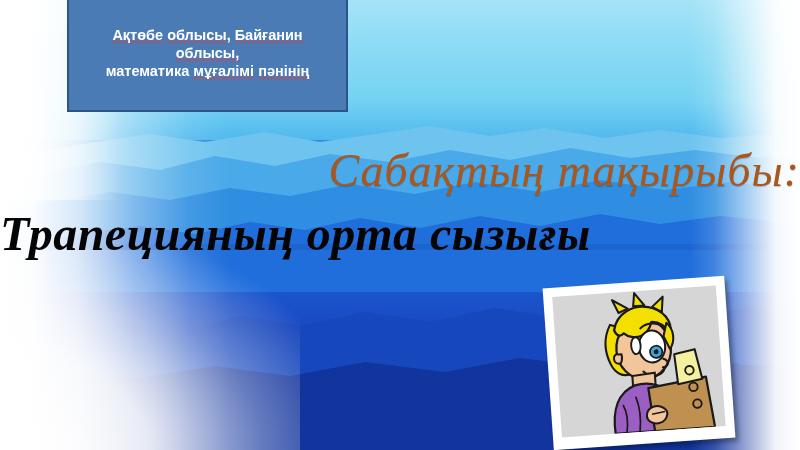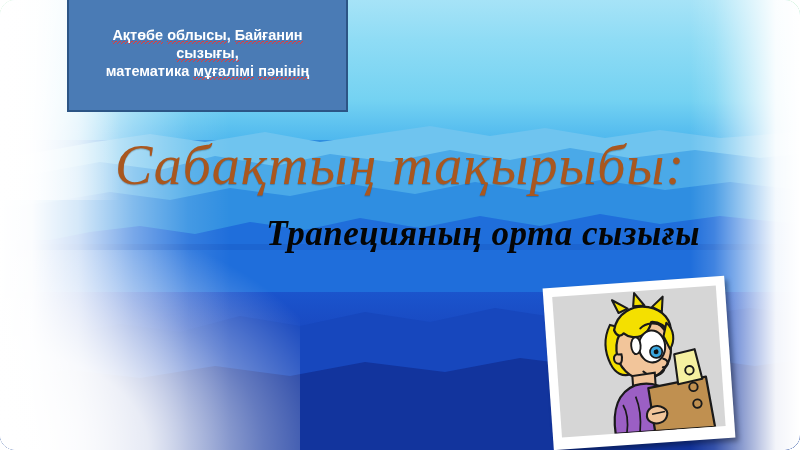--- a/index.html
+++ b/index.html
@@ -12,21 +12,20 @@
     height: 450px;
     font-family: "Liberation Sans", sans-serif;
   }
 
   #slide {
     position: relative;
     width: 800px;
     height: 450px;
     overflow: hidden;
     background: #bef264;
-    border-radius: 15px;
   }
 
   
   .bg-layer {
     position: absolute;
     left: 0; top: 0;
     width: 800px; height: 450px;
   }
 
   .bg-sky {
@@ -135,41 +134,41 @@
     background-repeat: repeat-x;
     background-size: 4px 3px;
     background-position: 0 100%;
     padding-bottom: 1px;
   }
 
   
   #title-line1 {
     position: absolute;
     left: 0;
-    top: 140px;
+    top: 146px;
     width: 800px;
-    text-align: center;
+    text-align: right;
     font-family: "Liberation Serif", "DejaVu Serif", serif;
     font-style: italic;
-    font-size: 56px;
+    font-size: 46px;
     line-height: 50px;
     color: #a9571f;
     letter-spacing: 1px;
     text-shadow: 0 1px 1px rgba(0,0,0,0.22);
   }
   #title-line2 {
     position: absolute;
     left: 0;
     top: 206px;
     width: 700px;
-    text-align: right;
+    text-align: left;
     font-family: "Liberation Serif", "DejaVu Serif", serif;
     font-style: italic;
     font-weight: bold;
-    font-size: 35px;
+    font-size: 48px;
     line-height: 56px;
     color: #050505;
     letter-spacing: 0.5px;
   }
 
   
   #illustration-frame {
     position: absolute;
     left: 548px;
     top: 282px;
@@ -236,21 +235,21 @@
   <div class="fade-left"></div>
   <div class="fade-left-top"></div>
   <div class="fade-right"></div>
   <div class="fade-bottom-left"></div>
 
   <div id="header-box">
     <div class="hdr-line">
       <span class="sp">Ақтөбе</span><span> </span><span class="sp">облысы</span><span>, </span><span class="sp">Байғанин</span>
     </div>
     <div class="hdr-line">
-      <span class="sp">сызығы,</span>
+      <span class="sp">облысы,</span>
     </div>
     <div class="hdr-line">
       <span>математика </span><span class="sp">мұғалімі</span><span> </span><span class="sp">пәнінің</span>
     </div>
   </div>
 
   <div id="title-line1">Сабақтың тақырыбы:</div>
   <div id="title-line2">Трапецияның орта сызығы</div>
 
   <div id="illustration-frame">

